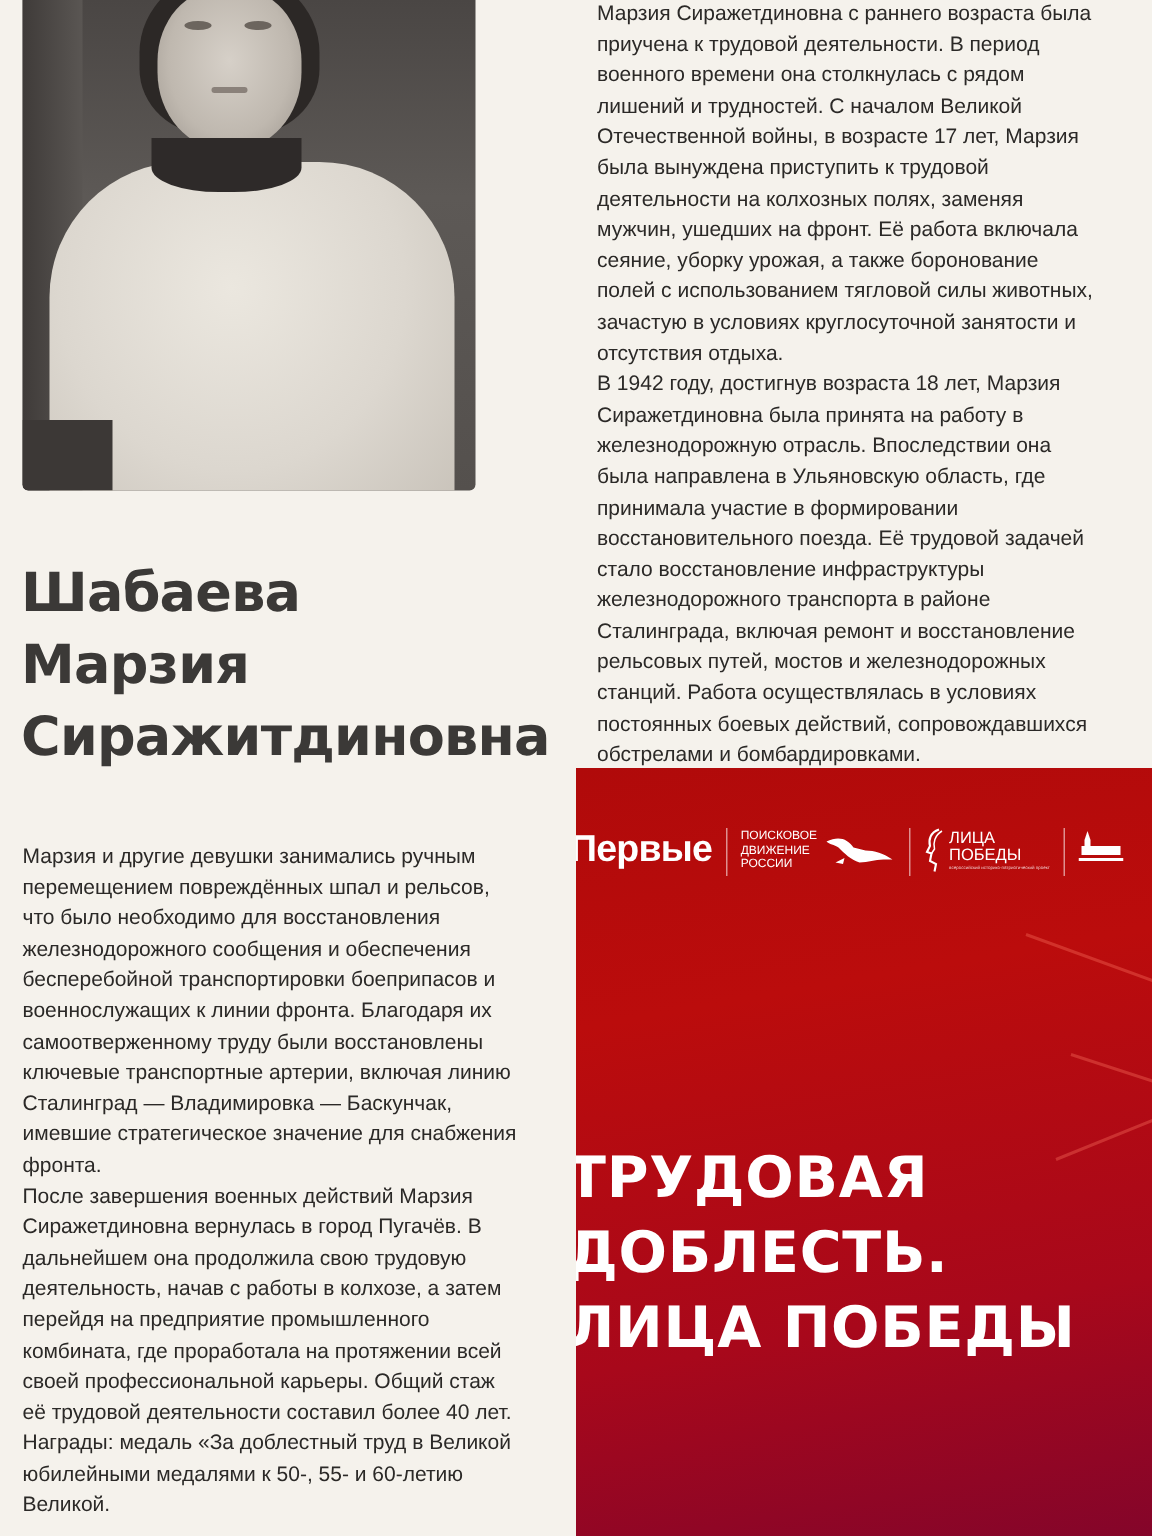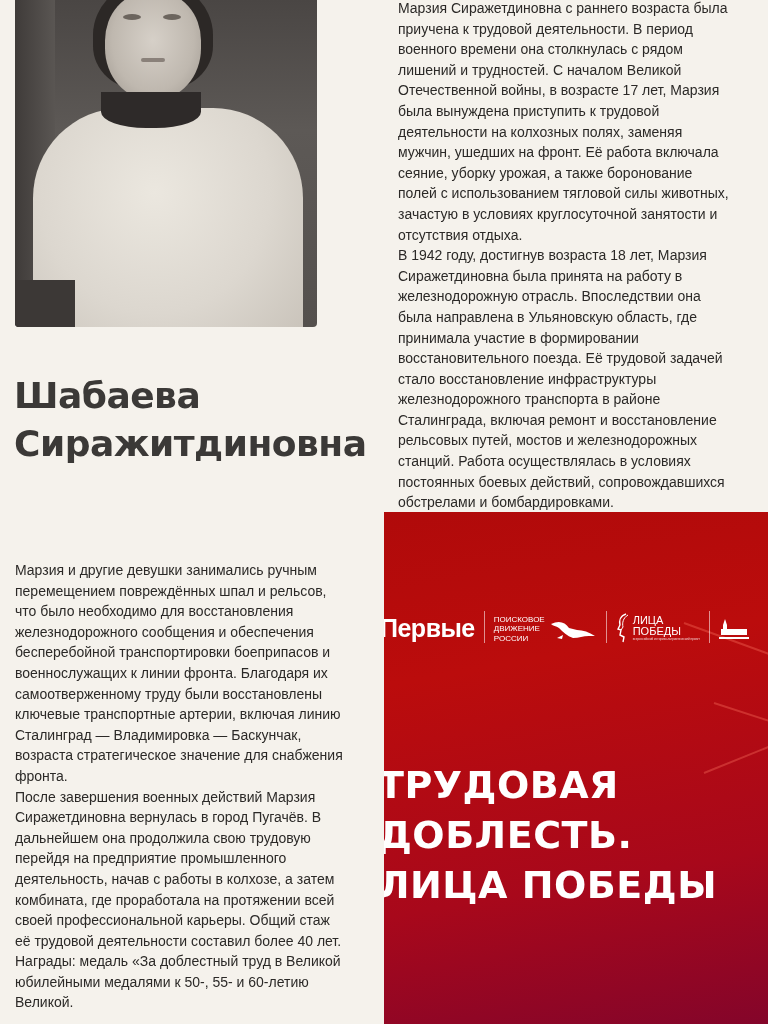--- a/index.html
+++ b/index.html
@@ -42,21 +42,21 @@
 
   .poster {
     position: absolute; left: 384px; top: 512px; width: 384px; height: 512px; overflow: hidden;
     background: linear-gradient(170deg, #b00a0a 0%, #bb0c0c 30%, #a8081b 70%, #84052a 100%);
   }
   .poster .streak { position: absolute; height: 2px; background: rgba(255,120,100,0.35); transform-origin: left center; }
   .poster .s1 { left: 300px; top: 110px; width: 120px; transform: rotate(20deg); }
   .poster .s2 { left: 330px; top: 190px; width: 80px; transform: rotate(18deg); }
   .poster .s3 { left: 320px; top: 260px; width: 90px; transform: rotate(-22deg); }
 
-  .logos { position: absolute; left: 0; top: 40px; width: 384px; height: 44px; display: flex; align-items: flex-end; color: #fff; margin-top: 47px; }
+  .logos { position: absolute; left: 0; top: 40px; width: 384px; height: 44px; display: flex; align-items: flex-start; color: #fff; }
   .logo-pervye { font-family: "Liberation Sans", sans-serif; font-weight: bold; font-size: 25px; margin-left: -4px; letter-spacing: -0.5px; }
   .divider { width: 1px; height: 32px; background: rgba(255,255,255,0.55); margin: 0 9px; }
   .logo-poisk { display: flex; align-items: center; }
   .logo-poisk .txt { font-family: "Liberation Sans", sans-serif; font-weight: normal; font-size: 8px; line-height: 9.5px; }
   .bird { margin-left: 4px; }
   .logo-lica { display: flex; align-items: center; }
   .logo-lica .txt { font-family: "Liberation Sans", sans-serif; font-weight: normal; font-size: 11px; line-height: 11px; margin-left: 3px; }
   .logo-lica .sub { font-size: 3px; line-height: 4px; opacity: 0.8; }
 
   .headline {
@@ -77,20 +77,21 @@
     <div class="eye r"></div>
     <div class="mouth"></div>
   </div>
   <div class="shirt"></div>
   <div class="collar"></div>
   <div class="chair"></div>
 </div>
 
 <h1 class="name">
   <div>Шабаева</div>
+  <div>Марзия</div>
   <div>Сиражитдиновна</div>
 </h1>
 
 <div class="text-block tr" id="tr-block">
     <p>Марзия Сиражетдиновна с раннего возраста была</p>
     <p>приучена к трудовой деятельности. В период</p>
     <p>военного времени она столкнулась с рядом</p>
     <p>лишений и трудностей. С началом Великой</p>
     <p>Отечественной войны, в возрасте 17 лет, Марзия</p>
     <p>была вынуждена приступить к трудовой</p>
@@ -117,27 +118,27 @@
 <div class="text-block bl" id="bl-block">
     <p>Марзия и другие девушки занимались ручным</p>
     <p>перемещением повреждённых шпал и рельсов,</p>
     <p>что было необходимо для восстановления</p>
     <p>железнодорожного сообщения и обеспечения</p>
     <p>бесперебойной транспортировки боеприпасов и</p>
     <p>военнослужащих к линии фронта. Благодаря их</p>
     <p>самоотверженному труду были восстановлены</p>
     <p>ключевые транспортные артерии, включая линию</p>
     <p>Сталинград — Владимировка — Баскунчак,</p>
-    <p>возраста стратегическое значение для снабжения</p>
+    <p>имевшие стратегическое значение для снабжения</p>
     <p>фронта.</p>
     <p>После завершения военных действий Марзия</p>
     <p>Сиражетдиновна вернулась в город Пугачёв. В</p>
     <p>дальнейшем она продолжила свою трудовую</p>
+    <p>деятельность, начав с работы в колхозе, а затем</p>
     <p>перейдя на предприятие промышленного</p>
-    <p>деятельность, начав с работы в колхозе, а затем</p>
     <p>комбината, где проработала на протяжении всей</p>
     <p>своей профессиональной карьеры. Общий стаж</p>
     <p>её трудовой деятельности составил более 40 лет.</p>
     <p>Награды: медаль «За доблестный труд в Великой</p>
     <p>юбилейными медалями к 50-, 55- и 60-летию</p>
     <p>Великой.</p>
   </div>
 
 <div class="poster">
   <div class="streak s1"></div>

